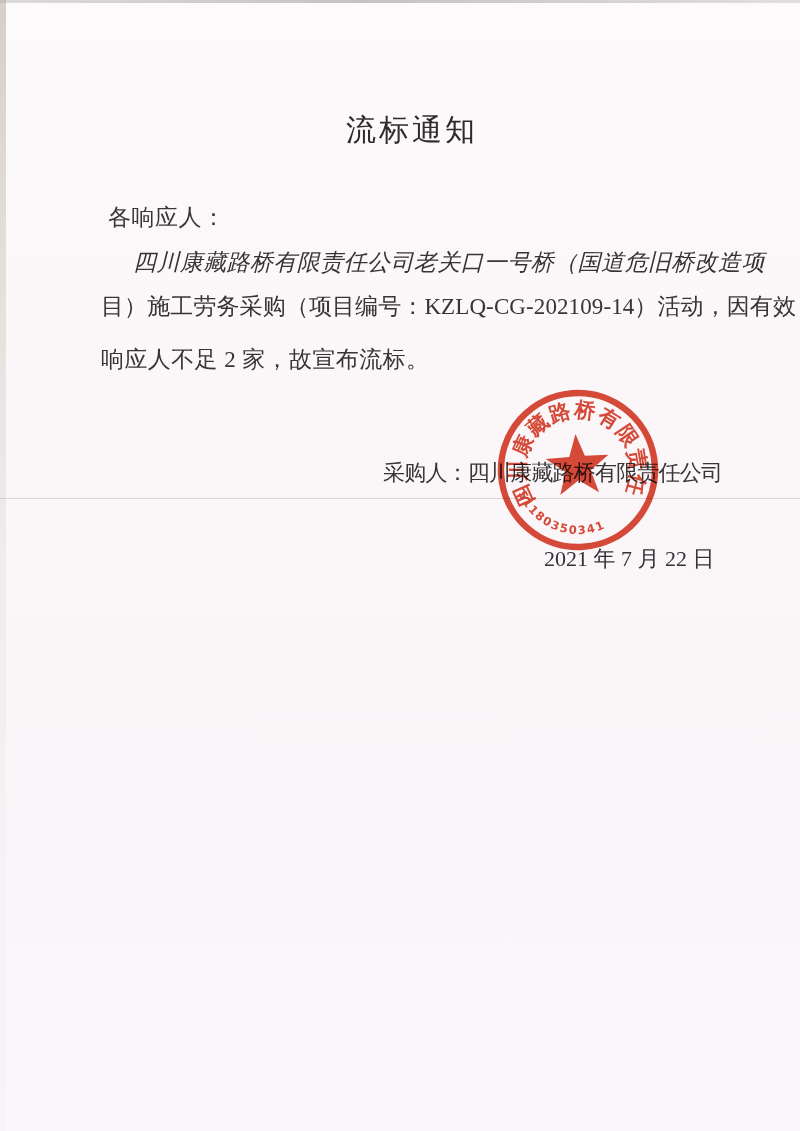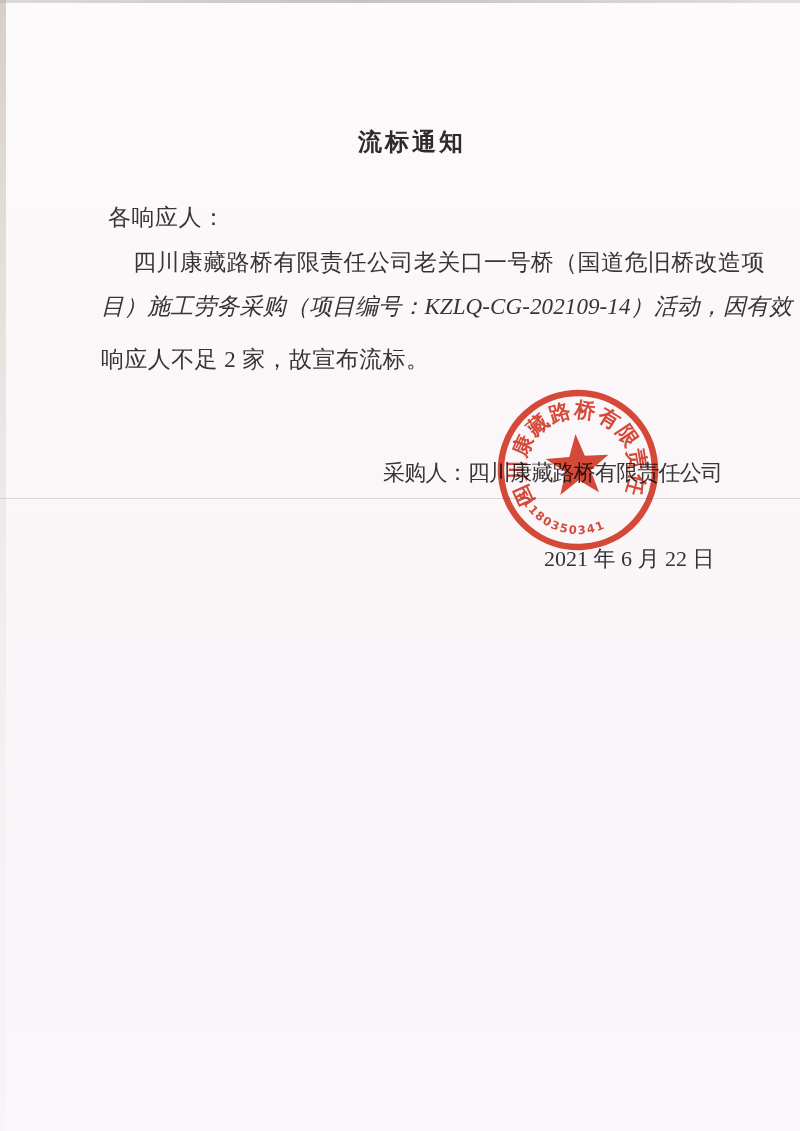--- a/index.html
+++ b/index.html
@@ -25,34 +25,34 @@
     position: absolute; left: 0; top: 0; width: 6px; height: 1131px;
     background: linear-gradient(180deg, rgba(182,172,153,.55) 0%, rgba(196,188,174,.4) 25%,
                 rgba(222,216,214,.35) 50%, rgba(238,232,236,.3) 75%, rgba(244,238,242,.3) 100%);
   }
   .scan-line {
     position: absolute; left: 0; top: 498px; width: 800px; height: 1px;
     background: rgba(198,191,197,.6);
   }
   
   .title {
-    position: absolute; left: 412px; top: 126px; transform: translateX(-50%);
-    font-size: 24px; font-weight: bold; letter-spacing: 3px; white-space: nowrap;
+    position: absolute; left: 412px; top: 110px; transform: translateX(-50%);
+    font-size: 30px; font-weight: normal; letter-spacing: 3px; white-space: nowrap;
     color: #2e2b2e;
   }
   .salutation {
     position: absolute; left: 102px; top: 202px;
     font-size: 23px; letter-spacing: 0.5px; white-space: nowrap; margin-left: 6px;
   }
   .body-line {
     position: absolute; font-size: 23px; letter-spacing: 0.4px; white-space: nowrap;
     color: #373437;
   }
-  .line1 { left: 133px; top: 247px; }
-  .line2 { left: 101px; top: 291px; letter-spacing: 0.1px; font-style: italic; }
+  .line1 { left: 133px; top: 247px; font-style: italic; }
+  .line2 { left: 101px; top: 291px; letter-spacing: 0.1px; }
   .line3 { left: 101px; top: 344px; }
   .signature {
     position: absolute; left: 383px; top: 458px;
     font-size: 22px; letter-spacing: -0.8px; white-space: nowrap;
     color: #373437;
   }
   .date {
     position: absolute; left: 544px; top: 544px;
     font-size: 22px; letter-spacing: 0px; white-space: nowrap;
     color: #333036;
@@ -86,21 +86,21 @@
   <h1 class="title">流标通知</h1>
 
   <div class="salutation">各响应人：</div>
 
   <div class="body-line line1">四川康藏路桥有限责任公司老关口一号桥（国道危旧桥改造项</div>
   <div class="body-line line2">目）施工劳务采购（项目编号：KZLQ-CG-202109-14）活动，因有效</div>
   <div class="body-line line3">响应人不足 2 家，故宣布流标。</div>
 
   <div class="signature">采购人：四川康藏路桥有限责任公司</div>
 
-  <div class="date">2021 年 6 月 22 日</div>
+  <div class="date">2021 年 7 月 22 日</div>
 
   <div class="seal">
     <svg viewBox="0 0 170 170" width="170" height="170" xmlns="http://www.w3.org/2000/svg">
       <circle cx="85" cy="85" r="77" fill="none" stroke-width="6.5" stroke="#d63b28"></circle>
       <path id="sealNamePath" d="M 41.6 115.4 A 53 53 0 1 1 128.4 115.4" fill="none"></path>
       <path id="sealNumPath" d="M 23.2 101.6 A 64 64 0 0 0 112 143" fill="none"></path>
       <text class="seal-name-text" fill="#d63b28">
         <textPath href="#sealNamePath" startOffset="1%">四川康藏路桥有限责任公司</textPath>
       </text>
       <text class="seal-number-text" fill="#d63b28">

